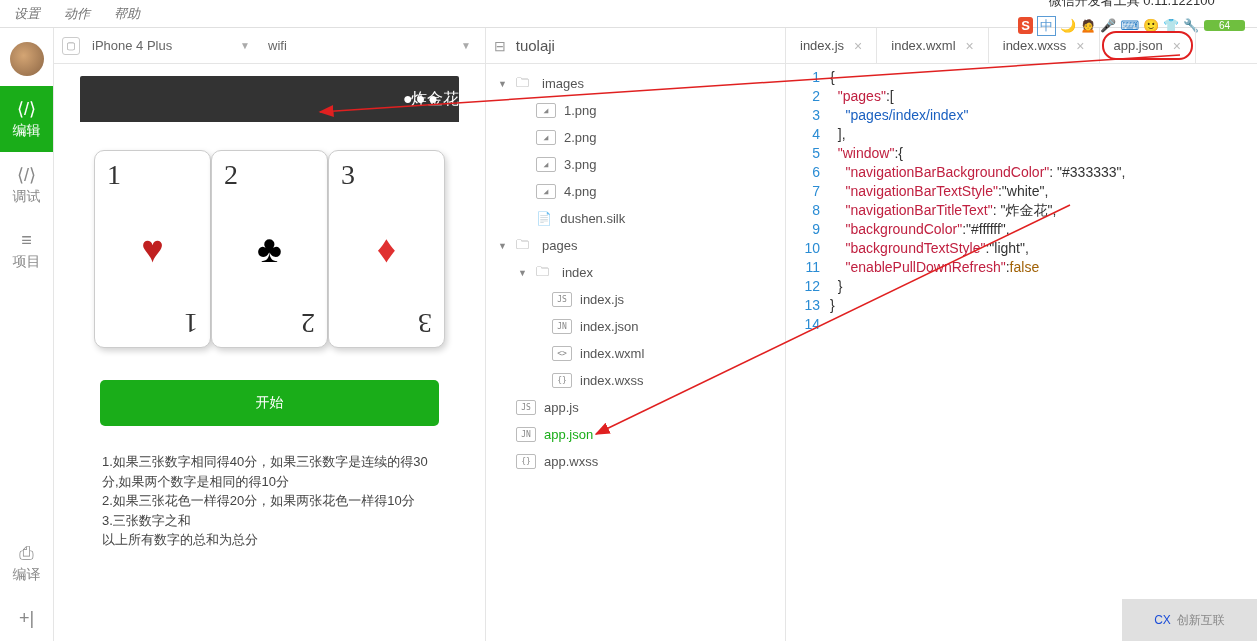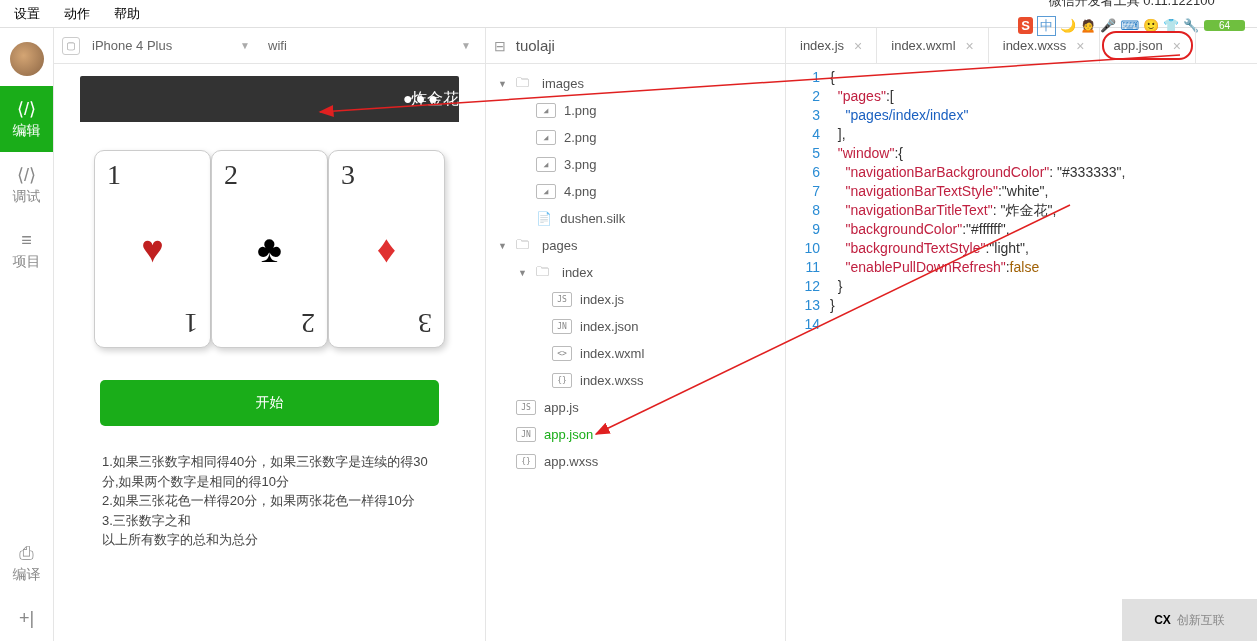--- a/index.html
+++ b/index.html
@@ -1,21 +1,21 @@
 <!DOCTYPE html>
 <html><head>
   <meta charset="utf-8">
   <style>
     * { margin: 0; padding: 0; box-sizing: border-box; font-family: "Microsoft YaHei", sans-serif; }
     body { background: #fff; overflow: hidden; font-size: 13px; color: #333; }
     .app { width: 1257px; height: 641px; display: flex; flex-direction: column; position: relative; }
 
     .menubar { height: 28px; display: flex; align-items: center; padding: 0 4px; border-bottom: 1px solid #e0e0e0; justify-content: space-between; }
     .menubar-left { display: flex; gap: 4px; }
-    .menu-item { padding: 4px 10px; cursor: pointer; color: #000000; }
+    .menu-item { padding: 4px 10px; cursor: pointer; color: #737373; font-style: italic; }
     .menubar-right { display: flex; align-items: center; gap: 6px; padding-right: 8px; flex-direction: column; }
     .ime-icons { display: flex; gap: 4px; align-items: center; }
     .ime-icons span { font-size: 13px; color: #2c7fc5; }
 
     .main { flex: 1; display: flex; overflow: hidden; }
 
     .sidebar { width: 54px; background: #fff; border-right: 1px solid #e5e5e5; display: flex; flex-direction: column; }
     .avatar { width: 34px; height: 34px; border-radius: 50%; margin: 14px auto 10px; background: radial-gradient(circle at 40% 40%, #d4a574, #8b6544); }
     .sidebar-item { display: flex; flex-direction: column; align-items: center; padding: 12px 0; cursor: pointer; color: #888; }
     .sidebar-item.active { background: #1aad19; color: #fff; }
@@ -305,16 +305,16 @@
     <defs>
         <marker id="ah" markerWidth="10" markerHeight="8" refX="9" refY="4" orient="auto">
           <polygon points="0 0, 10 4, 0 8" fill="#e02020"></polygon>
         </marker>
       </defs>
     <line x1="1180" y1="55" x2="320" y2="112" stroke="#e02020" stroke-width="1.5" marker-end="url(#ah)"></line>
     <line x1="1070" y1="205" x2="596" y2="434" stroke="#e02020" stroke-width="1.5" marker-end="url(#ah)"></line>
   </svg>
 
   <div class="footer-logo">
-    <span style="font-weight:bold;color:#000000;margin-right:6px">CX</span>
+    <span style="font-weight:normal;color:#1d4ed8;margin-right:6px">CX</span>
     <span>创新互联</span>
   </div>
 </div>
 
 </body></html>

